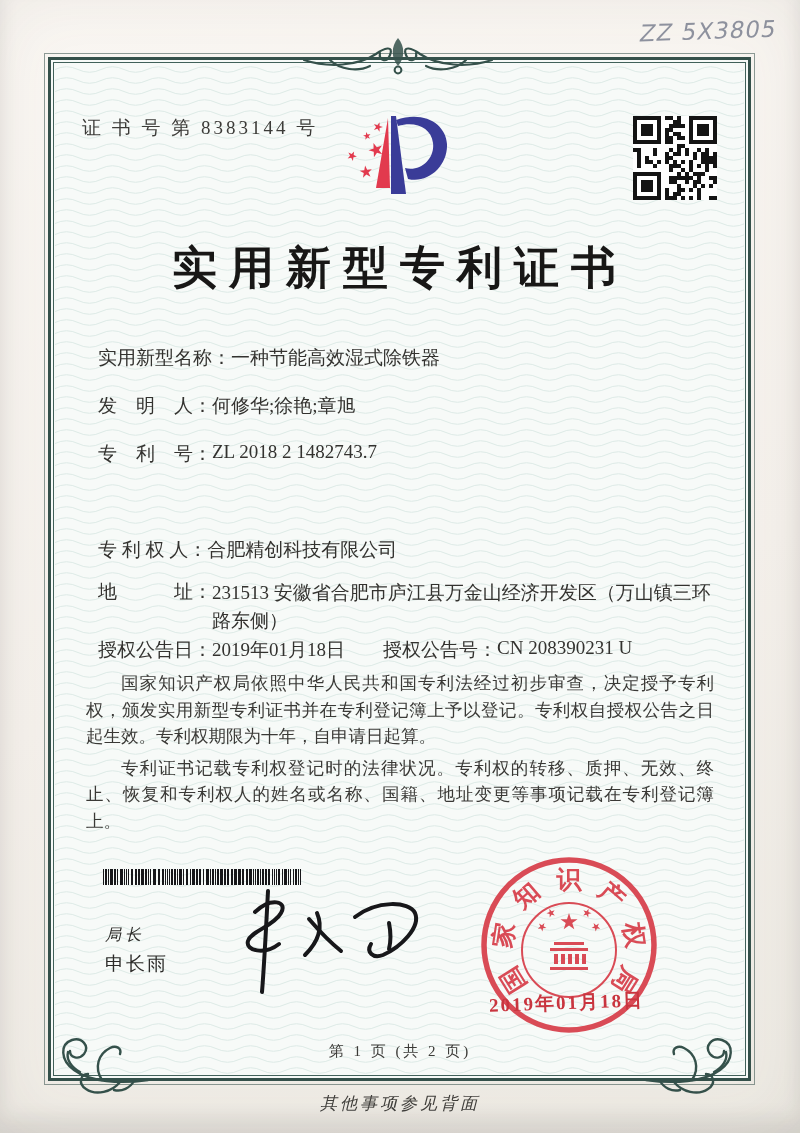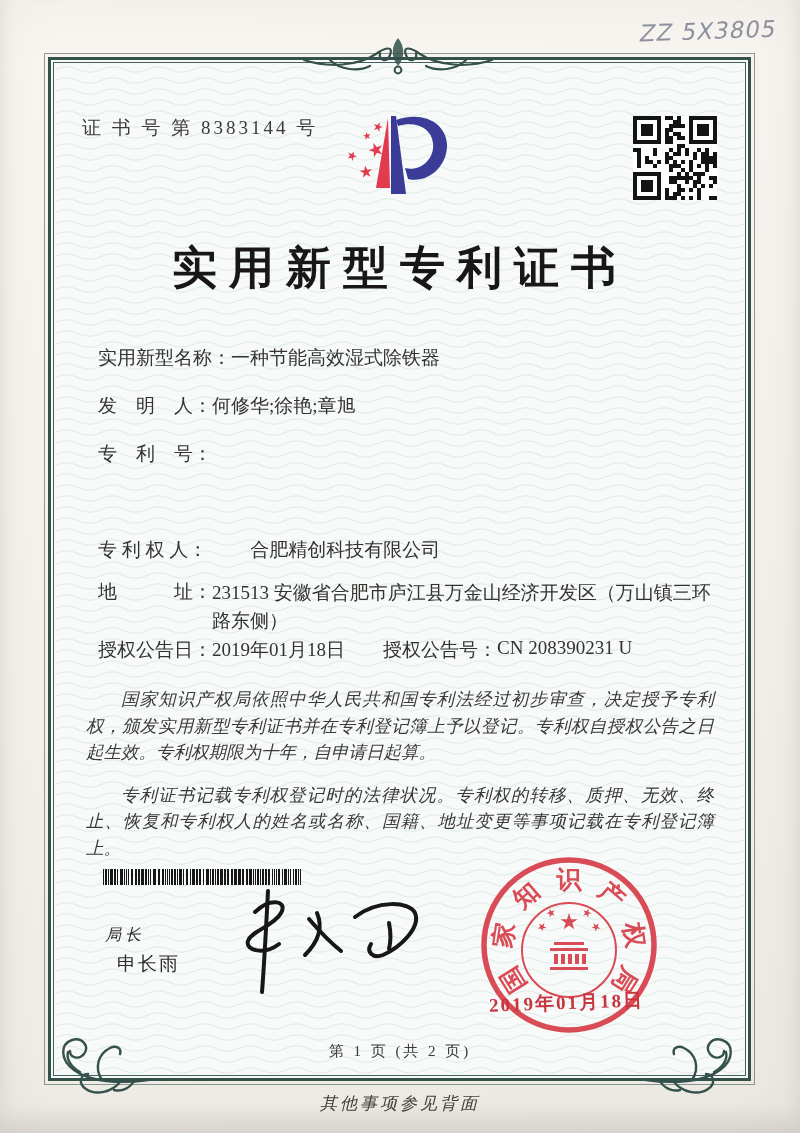--- a/index.html
+++ b/index.html
@@ -27,25 +27,25 @@
   .title{position:absolute;left:0;right:0;top:238px;margin:0;text-align:center;
     font-size:45px;font-weight:bold;letter-spacing:12px;color:#181716;}
   .row{position:absolute;left:98px;font-size:19px;color:#33322f;white-space:pre;display:flex;}
   .row .label{white-space:pre;}
   .row .value{white-space:pre;}
   .row-address{white-space:normal;}
   .row-address .value{white-space:normal;display:inline-block;width:500px;line-height:28px;vertical-align:top;}
   .row-grant-no{left:383px;}
   .paragraphs{position:absolute;left:86px;top:670px;width:628px;font-size:17.5px;
     line-height:26.5px;color:#3a3936;text-align:justify;}
-  .paragraphs p{margin:16px 0 5px 0;text-indent:2em;font-style:italic;}
+  .paragraphs p{margin:0 0 5px 0;text-indent:2em;}
   .barcode{position:absolute;left:103px;top:869px;width:206px;height:16px;display:flex;align-items:stretch;}
   .barcode span{display:inline-block;background:#17171a;height:100%;}
   .signer-title{position:absolute;left:105px;top:925px;font-size:16px;color:#2c2b29;letter-spacing:4px;font-style:italic;}
-  .signer-name{position:absolute;left:117px;top:951px;font-size:19px;color:#2c2b29;letter-spacing:2px;}
+  .signer-name{position:absolute;left:105px;top:951px;font-size:19px;color:#2c2b29;letter-spacing:2px;}
   .signature{position:absolute;left:213px;top:882px;}
   .seal{position:absolute;left:474px;top:850px;opacity:.94;}
   .seal-date{position:absolute;left:489px;top:990px;font-size:19px;font-weight:600;color:#c9353f;
     letter-spacing:2px;transform:rotate(-2deg);}
   .page-info{position:absolute;left:0;right:0;top:1042px;text-align:center;font-size:15px;
     letter-spacing:3px;color:#3b3a37;}
   .back-note{position:absolute;left:0;right:0;top:1092px;text-align:center;font-size:17px;
     letter-spacing:3px;color:#403f3c;font-style:italic;}
 </style>
 </head>
@@ -246,22 +246,23 @@
   <div class="row" style="top:393px;">
     <span class="label">发　明　人：</span>
     <span class="value">何修华;徐艳;章旭</span>
   </div>
   <div class="row" style="top:345px;">
     <span class="label">实用新型名称：</span>
     <span class="value">一种节能高效湿式除铁器</span>
   </div>
   <div class="row" style="top:441px;justify-content:space-between;">
     <span class="label">专　利　号：</span>
-  </div>
-  <div class="row" style="top:537px;gap:43px;">
+    <span class="value">ZL 2018 2 1482743.7</span>
+  </div>
+  <div class="row" style="top:537px;">
     <span class="label">专 利 权 人：</span>
     <span class="value">合肥精创科技有限公司</span>
   </div>
   <div class="row row-address" style="top:579px;">
     <span class="label">地　　　址：</span>
     <span class="value">231513 安徽省合肥市庐江县万金山经济开发区（万山镇三环路东侧）</span>
   </div>
   <div class="row" style="top:637px;">
     <span class="label">授权公告日：</span>
     <span class="value">2019年01月18日</span>

